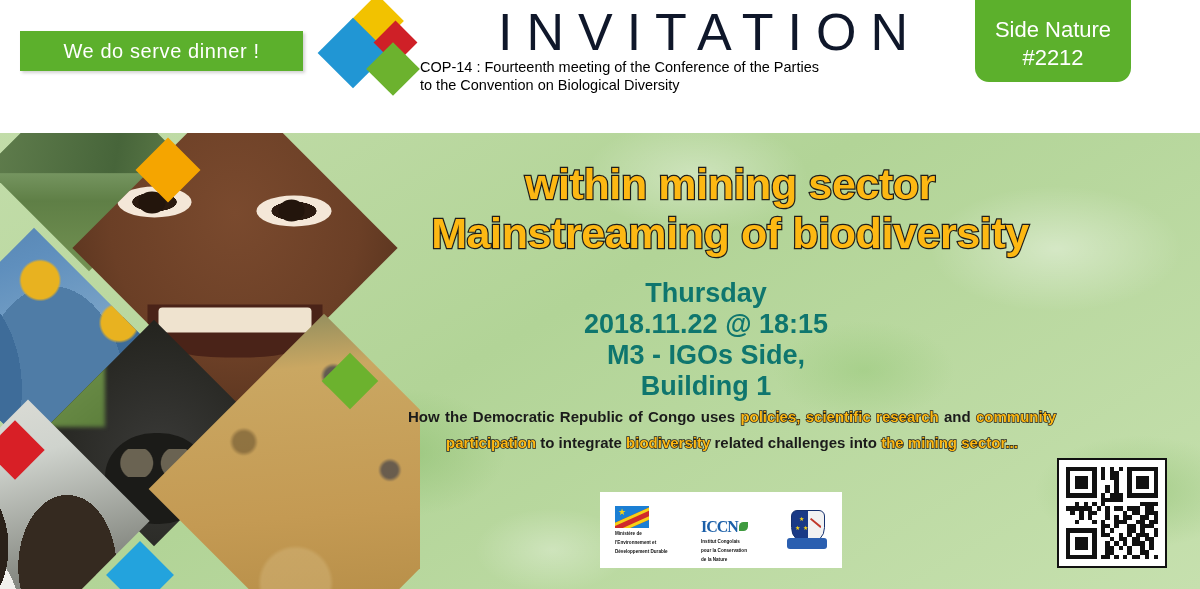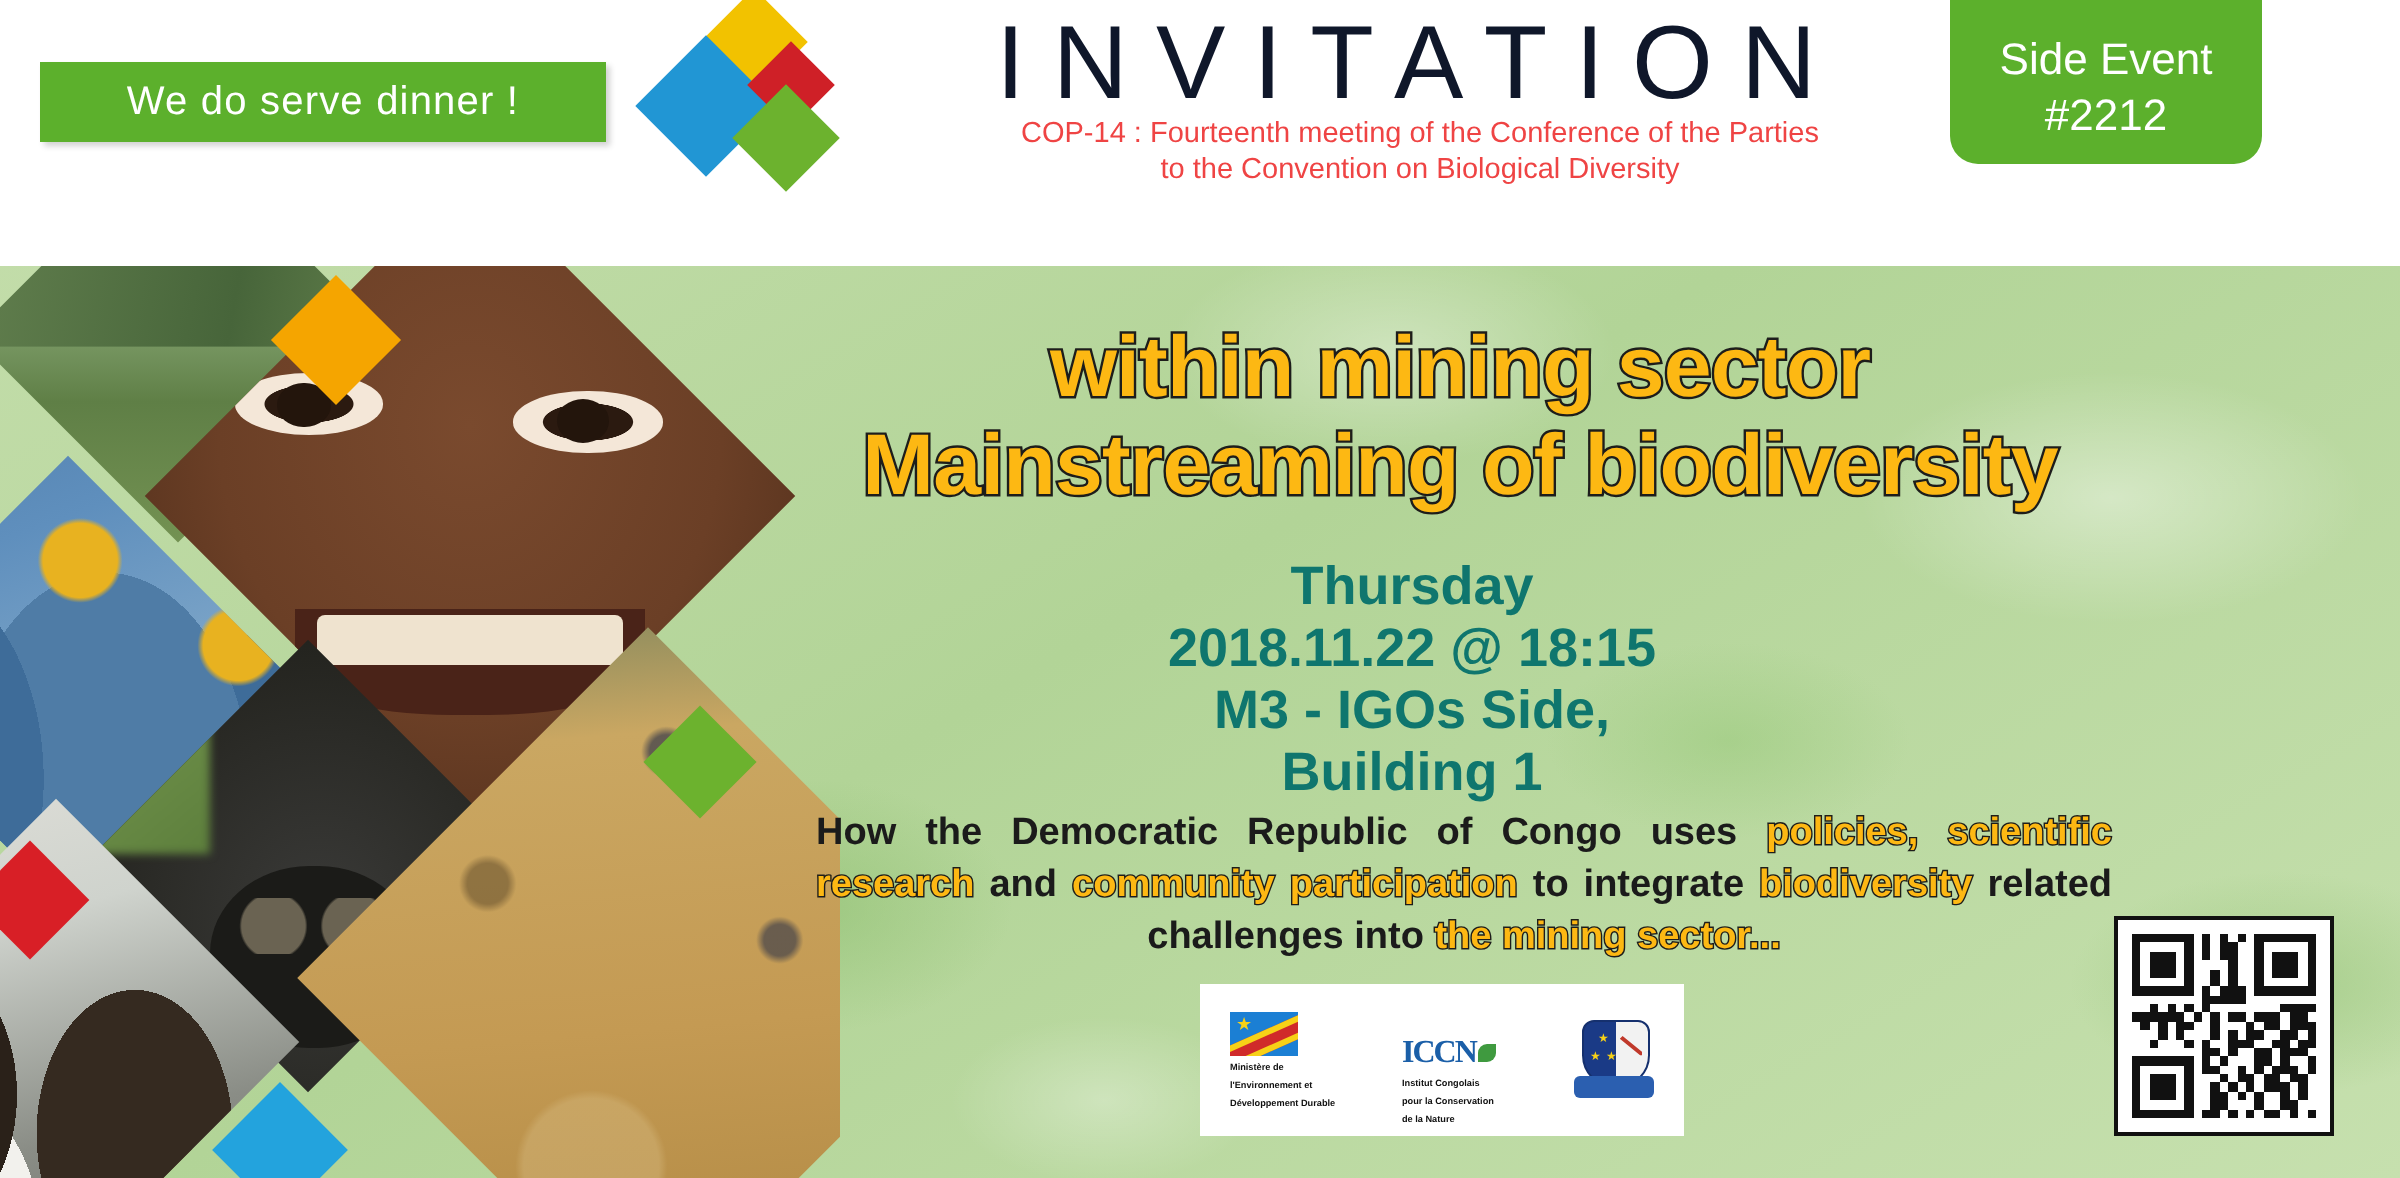--- a/index.html
+++ b/index.html
@@ -28,22 +28,22 @@
   .d-blue{width:50px;height:50px;background:#2196d4;left:12px;top:26px;}
   .d-red{width:31px;height:31px;background:#cf2027;left:64px;top:25px;}
   .d-green{width:38px;height:38px;background:#6cb22e;left:58px;top:48px;}
 
   .invitation-title{
     position:absolute;left:430px;top:4px;width:560px;text-align:center;
     font-size:52px;letter-spacing:14px;color:#0f172a;font-weight:300;
     font-family:"Liberation Sans", sans-serif;line-height:56px;
   }
   .invitation-sub{
-    position:absolute;left:420px;top:58px;width:580px;text-align:center;
-    font-size:14.5px;color:#ef4444;line-height:18px;
+    position:absolute;left:420px;top:58px;width:580px;text-align:left;
+    font-size:14.5px;color:#000000;line-height:18px;
   }
 
   .side-event{
     position:absolute;left:975px;top:-18px;width:156px;height:100px;
     background:#5cb02c;border-radius:0 0 14px 14px;
     display:flex;flex-direction:column;align-items:center;justify-content:flex-end;
     padding-bottom:10px;box-sizing:border-box;
   }
   .side-event div{color:#fff;font-size:22px;line-height:28px;text-align:center;}
 
@@ -145,21 +145,21 @@
   .main-title .ln{display:block;}
 
   .when{
     position:absolute;left:496px;top:278px;width:420px;text-align:center;
     font-size:27px;font-weight:bold;line-height:31px;color:#0f766e;z-index:6;
   }
   .when div{display:block;}
 
   .desc{
     position:absolute;left:408px;top:404px;width:648px;z-index:6;
-    font-size:19px;font-weight:bold;line-height:26px;color:#1b1b1b;
+    font-size:15px;font-weight:bold;line-height:26px;color:#1b1b1b;
     text-align:justify;text-align-last:center;
   }
   .desc .hi{color:#fdb813;-webkit-text-stroke:1.4px #1d1d1b;paint-order:stroke fill;}
 
   
   .logo-panel{
     position:absolute;left:600px;top:492px;width:242px;height:76px;background:#fff;
     display:flex;align-items:center;justify-content:space-around;padding:0 8px;box-sizing:border-box;z-index:8;
   }
   .logo-block{display:flex;flex-direction:column;align-items:flex-start;width:72px;}
@@ -740,18 +740,18 @@
       <i class="d-green"></i>
     </div>
 
     <div class="invitation-title">INVITATION</div>
     <div class="invitation-sub">
       <div>COP-14 : Fourteenth meeting of the Conference of the Parties</div>
       <div>to the Convention on Biological Diversity</div>
     </div>
 
     <div class="side-event">
-      <div>Side Event</div>
+      <div>Side Nature</div>
       <div>#2212</div>
     </div>
   </div>
 
 </div>
 
 </body></html>

